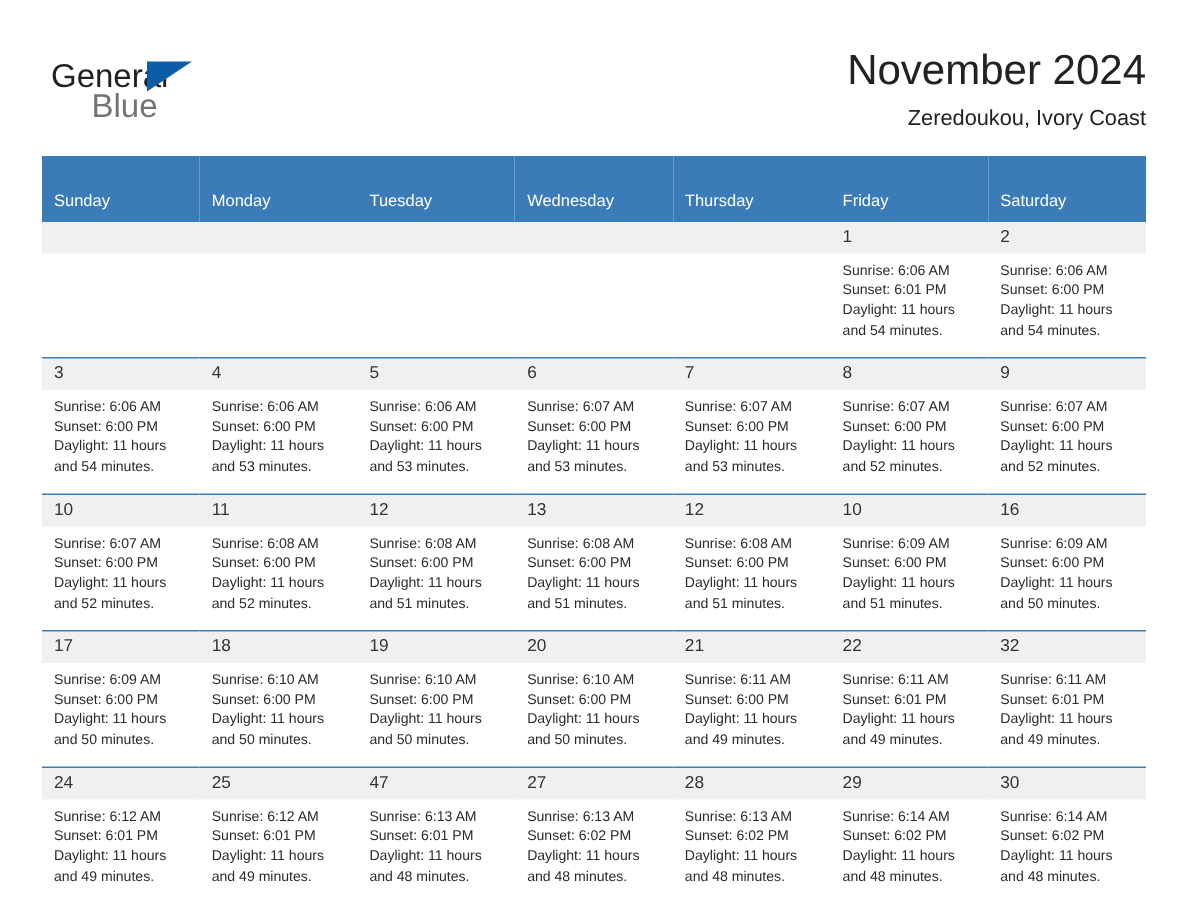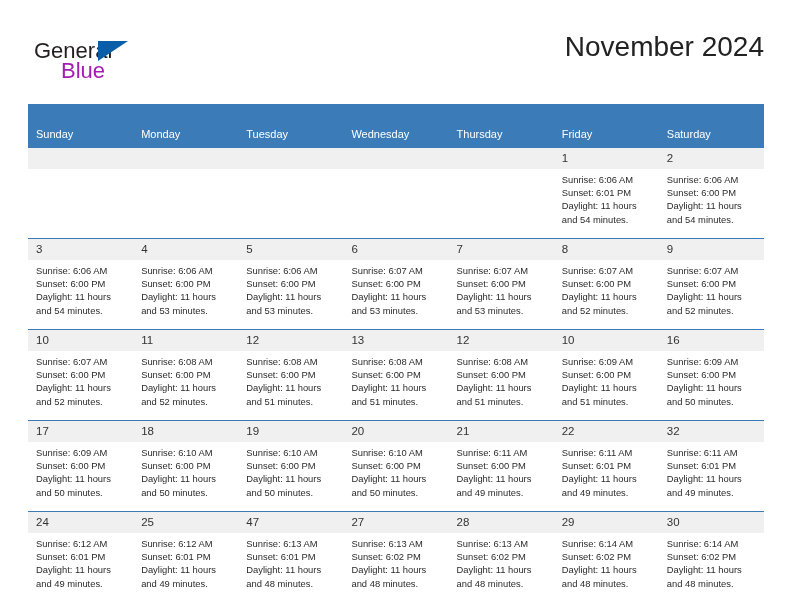--- a/index.html
+++ b/index.html
@@ -45,21 +45,21 @@
     font-size: 22px;
     letter-spacing: 0px;
     color: #231f20;
     font-family: "Liberation Sans", sans-serif;
   }
   .brand-blue {
     position: absolute;
     left: 33px;
     top: 24px;
     font-size: 22px;
-    color: #a21caf;
+    color: #737373;
     font-family: "Liberation Sans", sans-serif;
   }
   .brand-triangle {
     position: absolute;
     left: 70px;
     top: 7px;
     width: 0;
     height: 0;
     border-left: 30px solid #0a5ea8;
     border-bottom: 20px solid transparent;
@@ -148,20 +148,21 @@
   <div class="masthead">
 
     <div class="brand">
       <span class="brand-general">General</span>
       <span class="brand-triangle"></span>
       <span class="brand-blue">Blue</span>
     </div>
 
     <div class="title-block">
       <div class="cal-title">November 2024</div>
+      <div class="cal-subtitle">Zeredoukou, Ivory Coast</div>
     </div>
 
   </div>
 
   <table class="calendar">
     <thead>
       <tr id="head-row">
           <th><span>Sunday</span></th>
           <th><span>Monday</span></th>
           <th><span>Tuesday</span></th>

